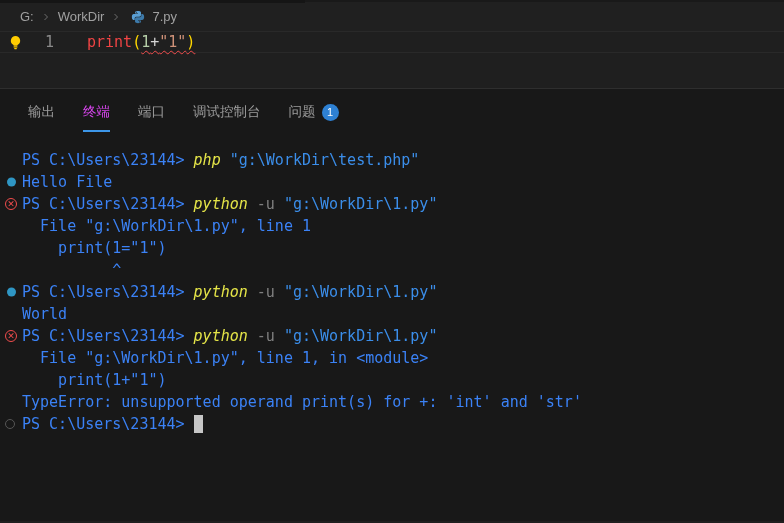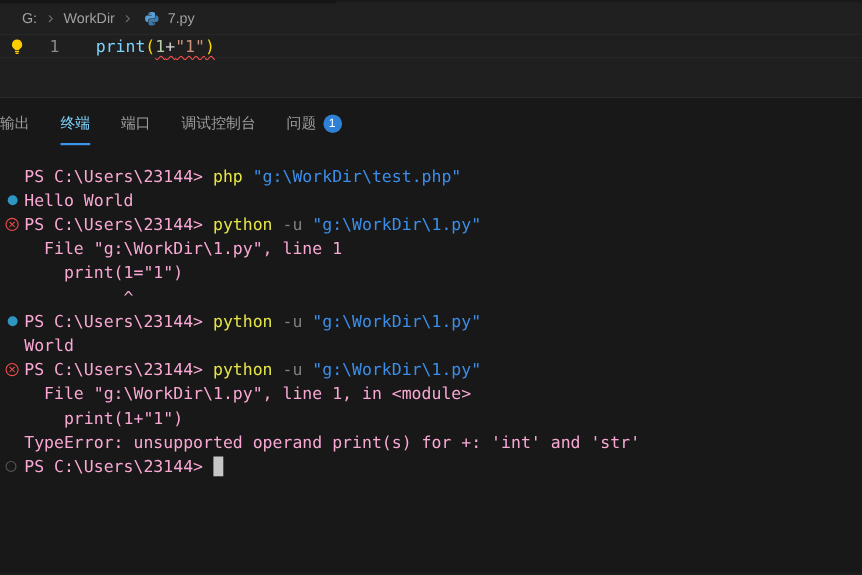--- a/index.html
+++ b/index.html
@@ -30,62 +30,62 @@
     border-top:1px solid #292929; border-bottom:1px solid #292929;
     display:flex; align-items:center;
     font-family:"DejaVu Sans Mono", monospace; font-size:15px;
   }
   .lightbulb { position:absolute; left:8px; top:3px; width:15px; height:15px; }
   .line-number {
     position:absolute; left:30px; width:24px; text-align:right;
     color:#8a8a8a; font-size:15px;
   }
   .code-line { position:absolute; left:87px; white-space:pre; }
-  .seg-func  { color:#7dd3fc; }
+  .seg-func  { color:#ef4444; }
   .seg-paren { color:#ffd700; }
   .seg-num   { color:#b5cea8; }
   .seg-op    { color:#d4d4d4; }
   .seg-str   { color:#ce9178; }
   .squiggle  { text-decoration:underline wavy #f14c4c 1px; text-underline-offset:3px; }
   .editor-empty { height:35px; background:#1f1f1f; }
 
   
   .panel {
     background:#181818; border-top:1px solid #2e2e2e;
     height:433px; display:flex; flex-direction:column;
   }
   .panel-tabs {
     height:48px; display:flex; align-items:flex-start;
-    padding-top:14px;
+    padding-left:28px; padding-top:14px;
   }
   .tab {
     display:flex; align-items:center; gap:6px;
     margin-right:28px; padding-bottom:9px;
     font-size:13.5px; color:#9d9d9d; cursor:pointer;
     border-bottom:2px solid transparent;
   }
-  .tab.active { color:#7dd3fc; border-bottom-color:#3c96e8; }
+  .tab.active { color:#d946ef; border-bottom-color:#3c96e8; }
   .tab-badge {
     width:17px; height:17px; border-radius:50%;
     background:#2e81d4; color:#ffffff;
     font-size:11px; display:flex; align-items:center; justify-content:center;
   }
 
   
   .terminal {
     flex:1; padding:12px 0 0 3px;
     font-family:"DejaVu Sans Mono", monospace;
     font-size:15px; color:#cccccc;
   }
   .term-line {
     position:relative; height:22px; line-height:22px;
     padding-left:19px; white-space:pre;
   }
-  .tseg-plain { color:#f9a8d4; }
-  .tseg-cmd   { color:#e5e548; }
+  .tseg-plain { color:#3b82f6; }
+  .tseg-cmd   { color:#e5e548;font-style:italic; }
   .tseg-param { color:#7f7f7f; }
   .tseg-str   { color:#3b8eea; }
   .gutter {
     position:absolute; top:50%; transform:translateY(-50%);
     display:flex; align-items:center; justify-content:center;
     cursor:pointer;
   }
   .gutter-success { left:4px; width:9px; height:9px; border-radius:50%; background:#2f96c4; }
   .gutter-error {
     left:2px; width:12px; height:12px; border-radius:50%;
@@ -153,21 +153,21 @@
       <div class="tab">
         <span>调试控制台</span>
       </div>
       <div class="tab">
         <span>问题</span>
         <span class="tab-badge">1</span>
       </div>
     </div>
   <div class="terminal" id="terminal">
       <div class="term-line"><span class="tseg-plain">PS C:\Users\23144&gt; </span><span class="tseg-cmd">php</span><span class="tseg-plain"> </span><span class="tseg-str">"g:\WorkDir\test.php"</span></div>
-      <div class="term-line"><span class="gutter gutter-success"></span><span class="tseg-plain">Hello World</span></div>
+      <div class="term-line"><span class="gutter gutter-success"></span><span class="tseg-plain">Hello File</span></div>
       <div class="term-line"><span class="gutter gutter-error">✕</span><span class="tseg-plain">PS C:\Users\23144&gt; </span><span class="tseg-cmd">python</span><span class="tseg-plain"> </span><span class="tseg-param">-u</span><span class="tseg-plain"> </span><span class="tseg-str">"g:\WorkDir\1.py"</span></div>
       <div class="term-line"><span class="tseg-plain">  File "g:\WorkDir\1.py", line 1</span></div>
       <div class="term-line"><span class="tseg-plain">    print(1="1")</span></div>
       <div class="term-line"><span class="tseg-plain">          ^</span></div>
       <div class="term-line"><span class="gutter gutter-success"></span><span class="tseg-plain">PS C:\Users\23144&gt; </span><span class="tseg-cmd">python</span><span class="tseg-plain"> </span><span class="tseg-param">-u</span><span class="tseg-plain"> </span><span class="tseg-str">"g:\WorkDir\1.py"</span></div>
       <div class="term-line"><span class="tseg-plain">World</span></div>
       <div class="term-line"><span class="gutter gutter-error">✕</span><span class="tseg-plain">PS C:\Users\23144&gt; </span><span class="tseg-cmd">python</span><span class="tseg-plain"> </span><span class="tseg-param">-u</span><span class="tseg-plain"> </span><span class="tseg-str">"g:\WorkDir\1.py"</span></div>
       <div class="term-line"><span class="tseg-plain">  File "g:\WorkDir\1.py", line 1, in &lt;module&gt;</span></div>
       <div class="term-line"><span class="tseg-plain">    print(1+"1")</span></div>
       <div class="term-line"><span class="tseg-plain">TypeError: unsupported operand print(s) for +: 'int' and 'str'</span></div>

